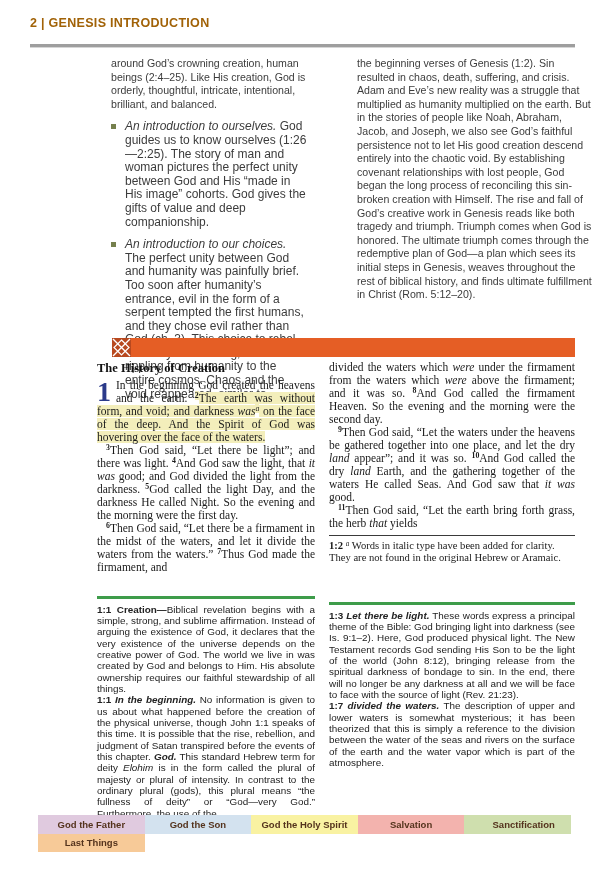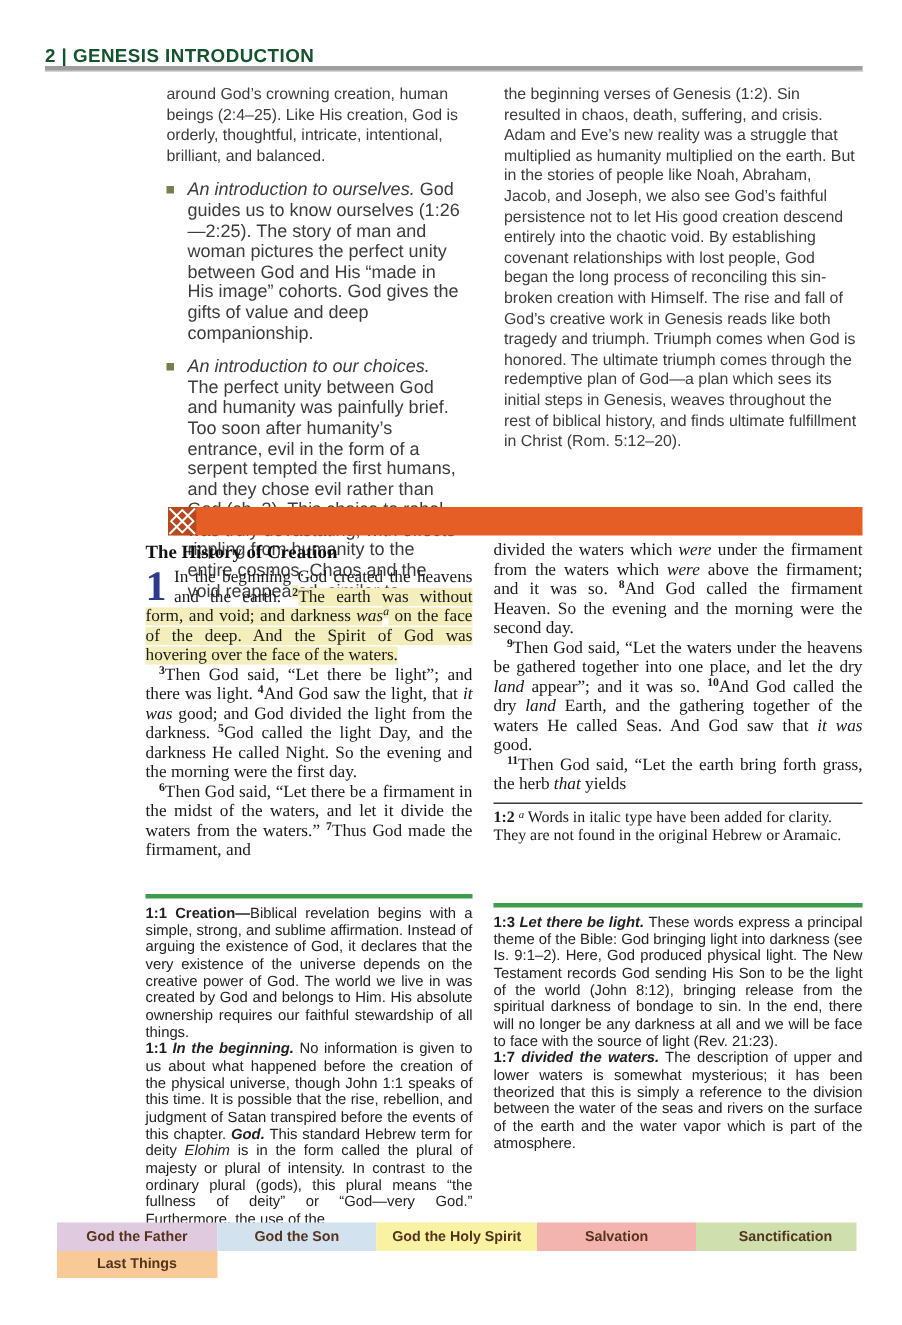--- a/index.html
+++ b/index.html
@@ -1,27 +1,27 @@
 <!DOCTYPE html>
 <html><head>
 <meta charset="utf-8">
 <style>
   html,body{margin:0;padding:0;background:#ffffff;}
   .page{position:relative;width:601px;height:883px;background:#ffffff;overflow:hidden;
         font-family:"Liberation Sans",sans-serif;}
 
   
-  .hdr-title{position:absolute;left:30px;top:30px;font-size:12.5px;font-weight:bold;
-             letter-spacing:.3px;color:#14532d;font-family:"Liberation Sans",sans-serif;}
+  .hdr-title{position:absolute;left:30px;top:16px;font-size:12.5px;font-weight:bold;
+             letter-spacing:.3px;color:#a16207;font-family:"Liberation Sans",sans-serif;}
   .hdr-rule{position:absolute;left:30px;top:44px;width:545px;height:3px;background:#9e9e9e;
             border-bottom:1px solid #d6d6d6;}
 
   
   .intro{position:absolute;left:111px;top:57px;width:466px;display:grid;
-         grid-template-columns:197px 235px;column-gap:28px;}
+         grid-template-columns:197px 235px;column-gap:49px;}
   .intro p{margin:0 0 9px 0;font-size:10.6px;line-height:13.6px;color:#3c3c3c;text-align:left;}
   .intro ul{margin:0;padding:0;list-style:none;}
   .intro li{position:relative;margin:0 0 9px 0;padding-left:14px;font-size:12px;
             line-height:13.6px;color:#3c3c3c;}
   .bullet-sq{position:absolute;left:0;top:4px;width:5px;height:5px;background:#75804d;}
 
   
   .divider-bar{position:absolute;left:112px;top:338px;width:463px;height:19px;
                background:#e55e25;display:flex;align-items:center;}
   .ornament{width:19px;height:19px;display:block;flex:0 0 auto;}

